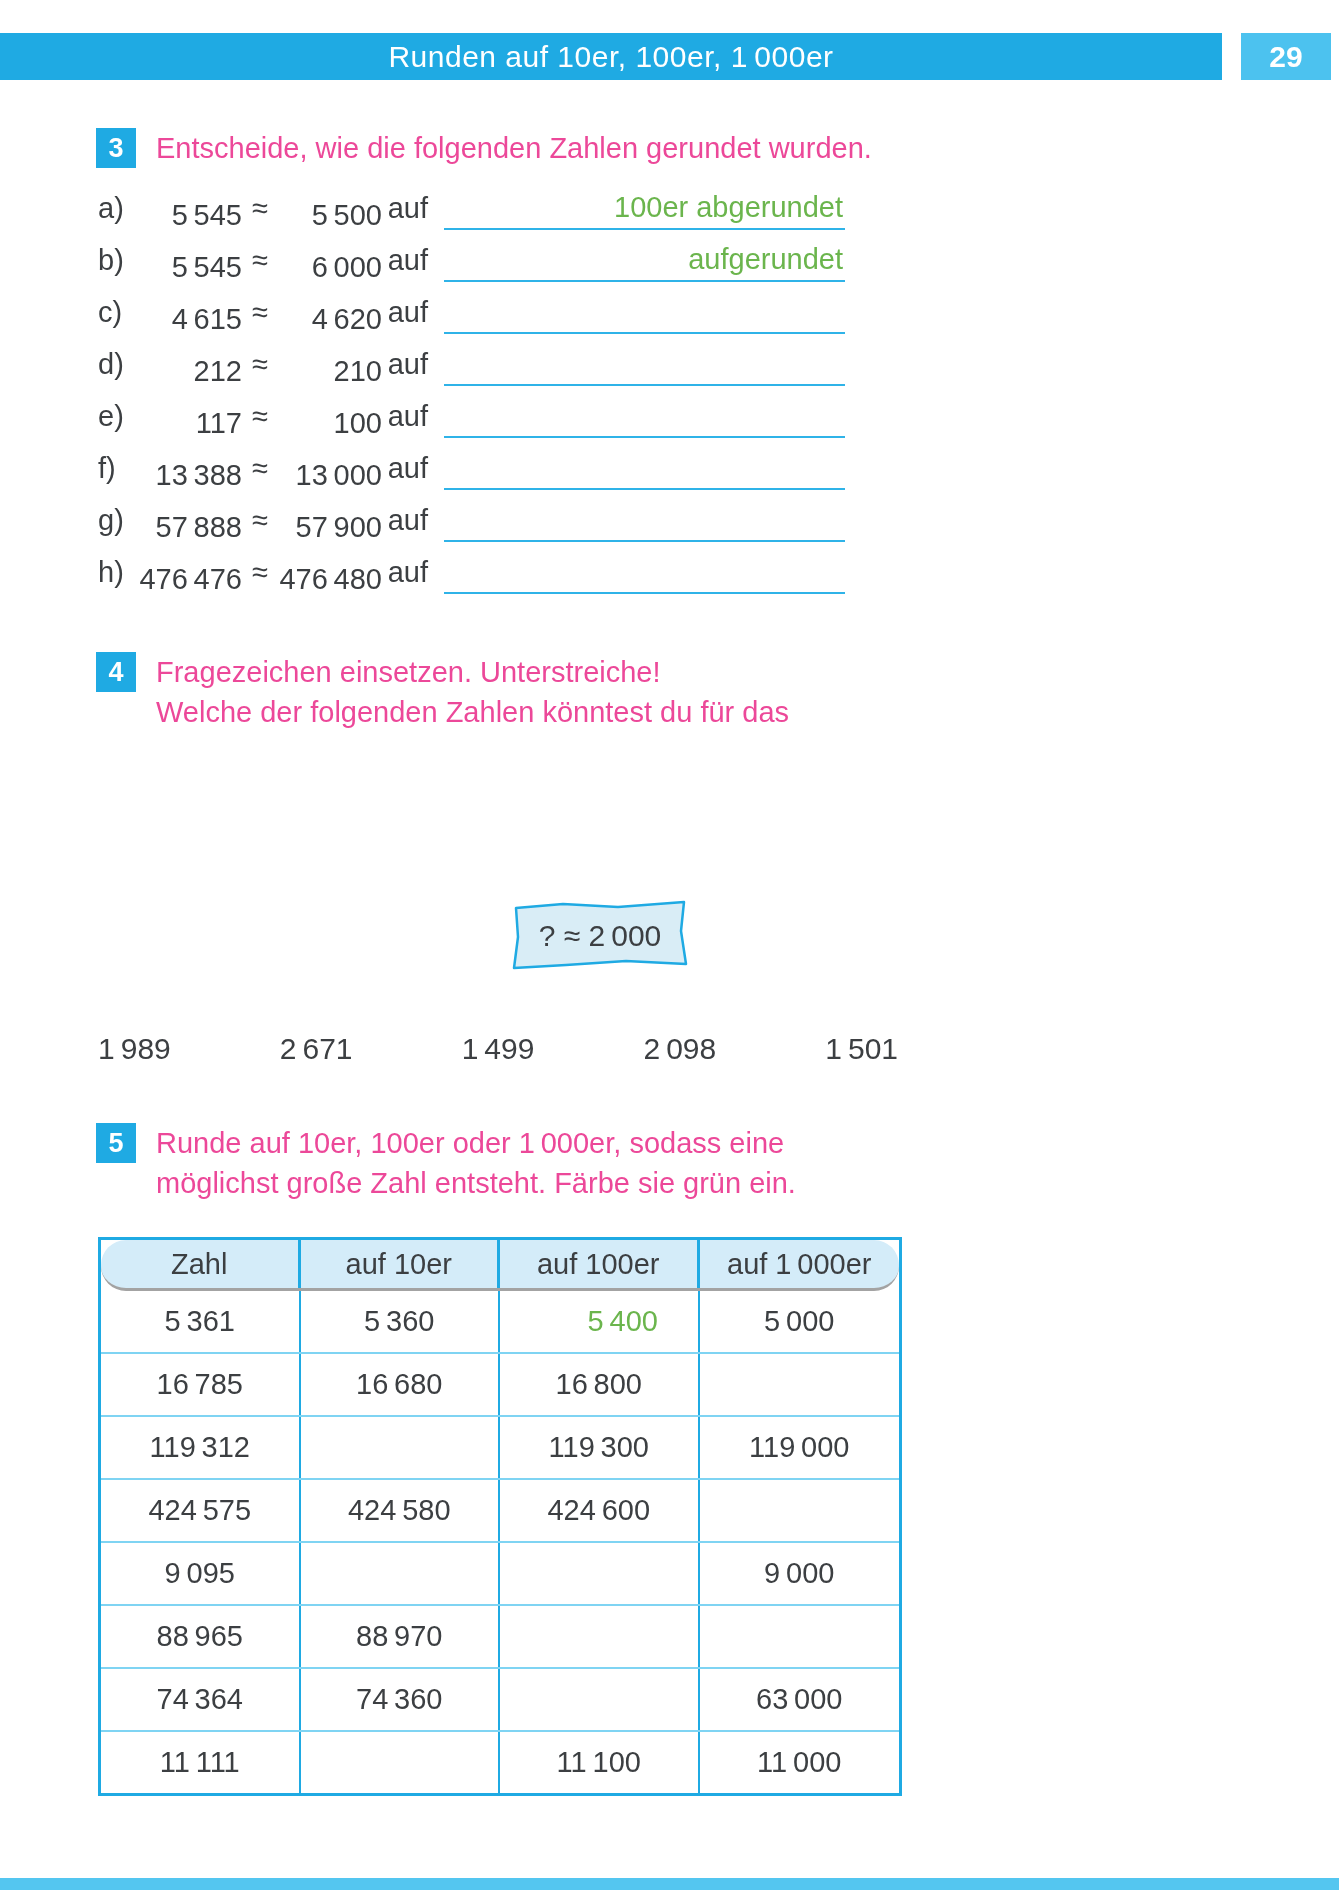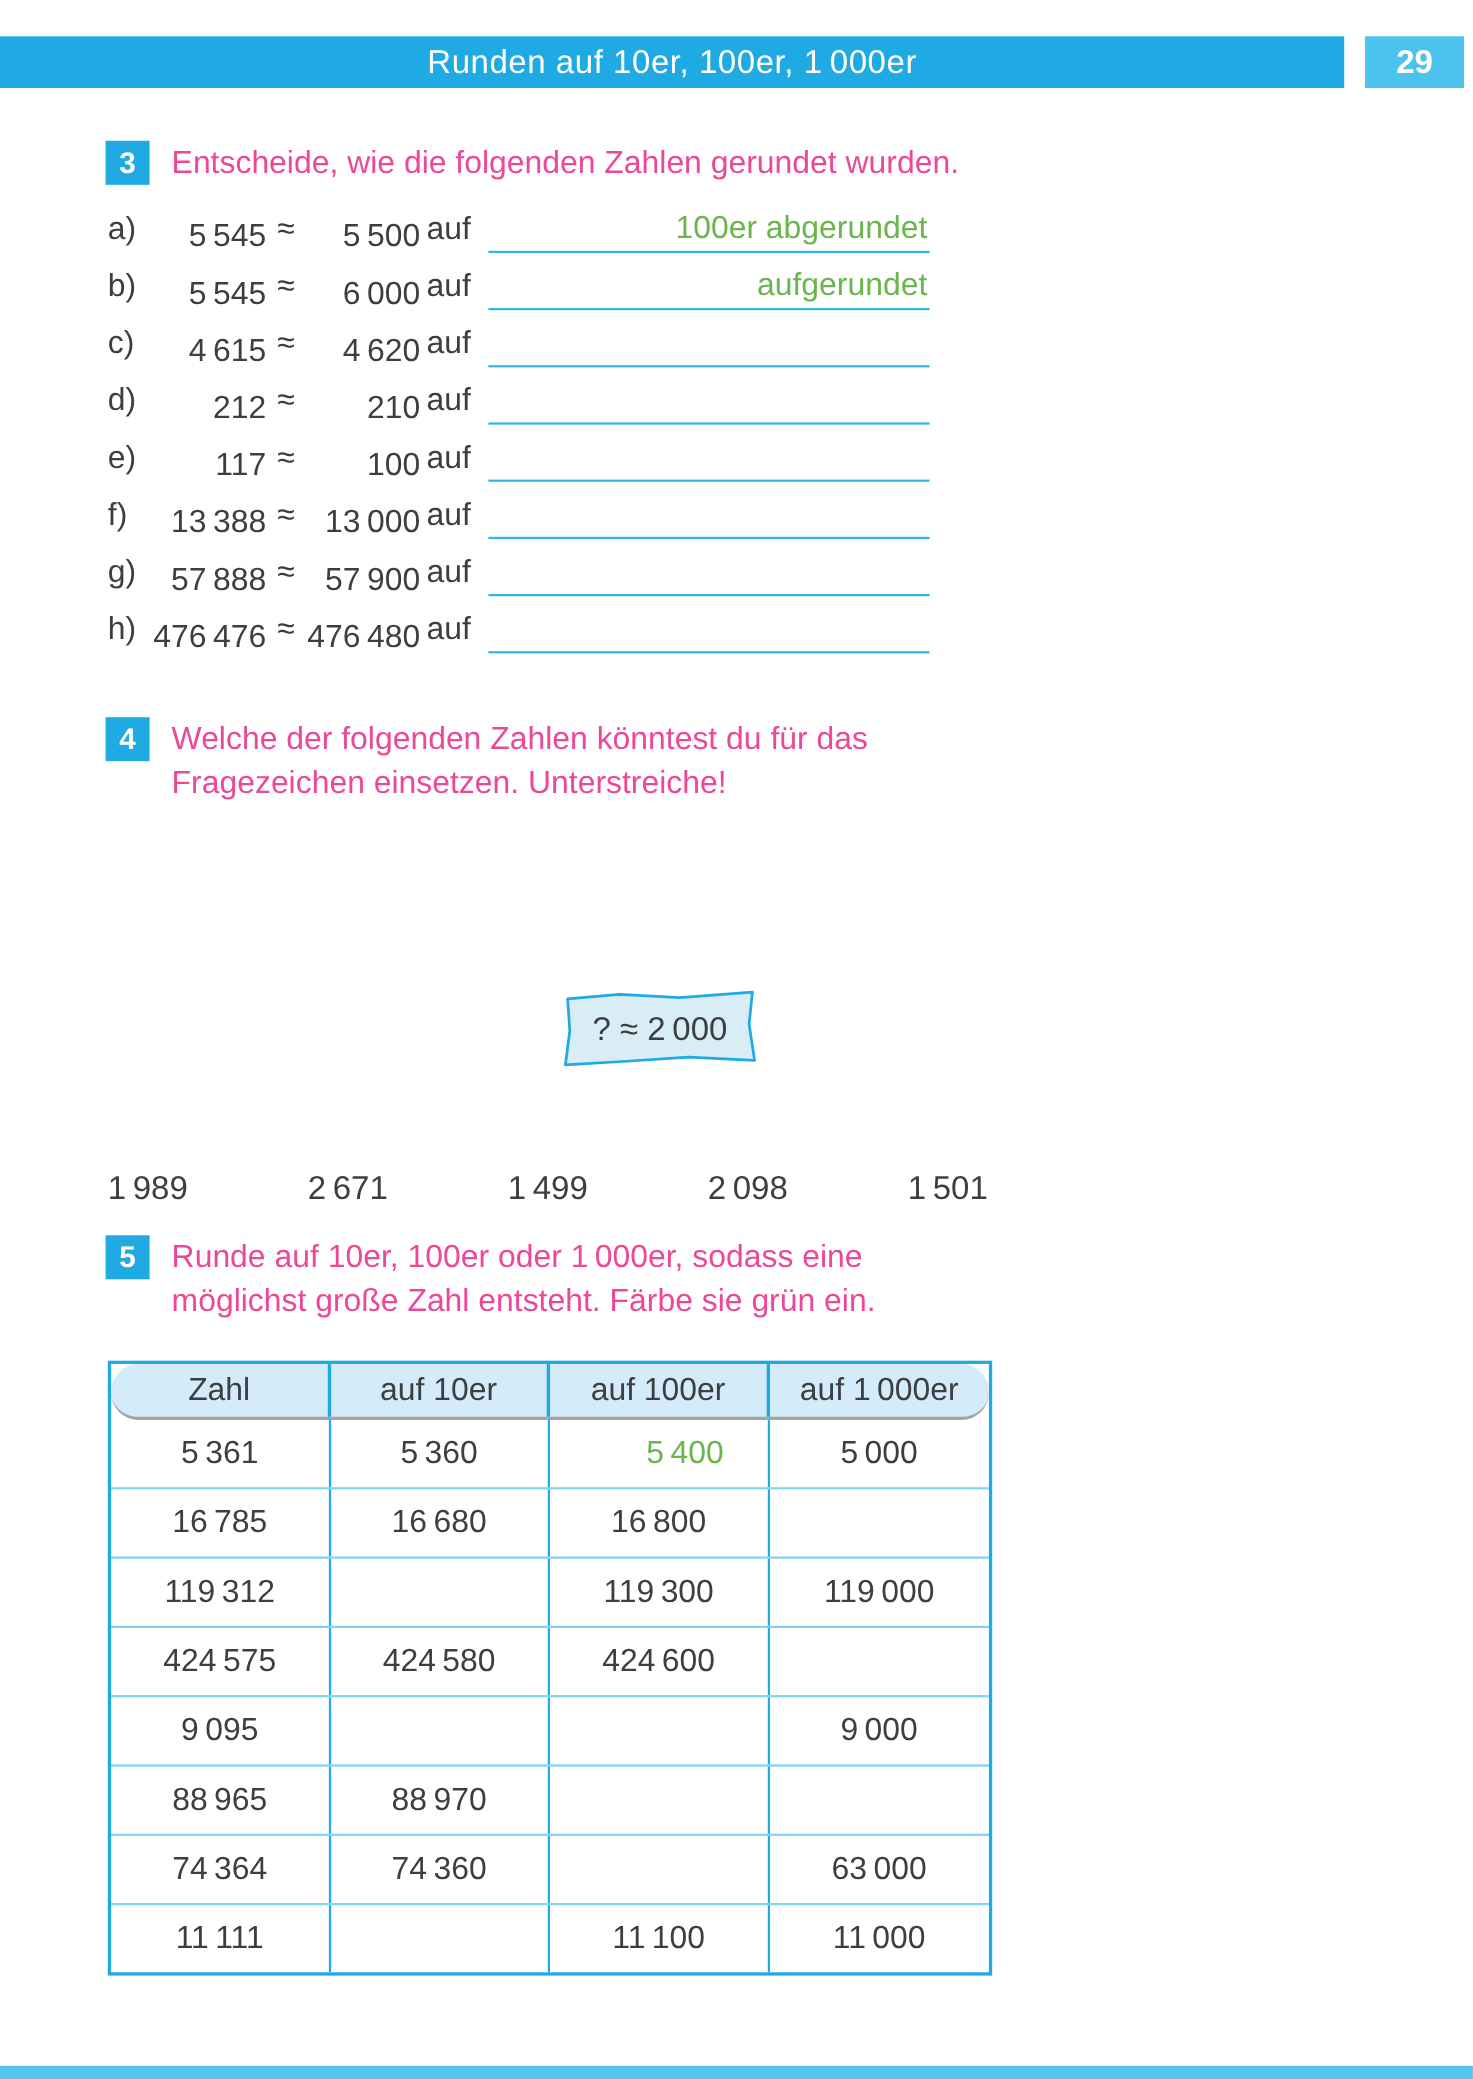--- a/index.html
+++ b/index.html
@@ -50,21 +50,21 @@
 
   
   .qbox { position:absolute; left:508px; top:898px; width:184px; height:76px; }
   .qbox svg { position:absolute; left:0; top:0; }
   .qbox .qtext {
     position:absolute; left:0; top:0; width:100%; height:100%;
     display:flex; align-items:center; justify-content:center;
     font-size:30px; color:#3c3f42;
   }
   .ex4-options {
-    position:absolute; left:98px; top:1064px; width:800px;
+    position:absolute; left:98px; top:1032px; width:800px;
     display:flex; justify-content:space-between; font-size:30px;
   }
   .ex4-options span { white-space:nowrap; }
 
   
   .tbl {
     position:absolute; left:98px; top:1237px; width:804px;
     border:3px solid #1faae3; box-sizing:border-box; background:#fff;
   }
   .tbl-header { display:grid; grid-template-columns:repeat(4,1fr); background:#d4ecf9; border-bottom:3px solid #a3a3a3;border-radius:25px; }
@@ -193,22 +193,22 @@
         <span class="line"></span>
         <span class="answer"></span>
       </span>
   </div>
 </div>
 
 <div class="ex-badge" style="left:96px; top:652px;">
   <span>4</span>
 </div>
 <div class="ex-prompt" style="top:652px; width:820px;">
+  <div>Fragezeichen einsetzen. Unterstreiche!</div>
   <div>Welche der folgenden Zahlen könntest du für das</div>
-  <div>Fragezeichen einsetzen. Unterstreiche!</div>
 </div>
 
 <div class="qbox">
   <svg width="184" height="76" viewBox="0 0 184 76">
     <polygon points="8,10 55,6 110,9 176,4 173,33 178,66 118,63 58,67 6,70 10,39" fill="#d9edf6" stroke="#1faae3" stroke-width="2.5" stroke-linejoin="round"></polygon>
   </svg>
   <span class="qtext">? ≈ 2 000</span>
 </div>
 
 <div class="ex4-options">

